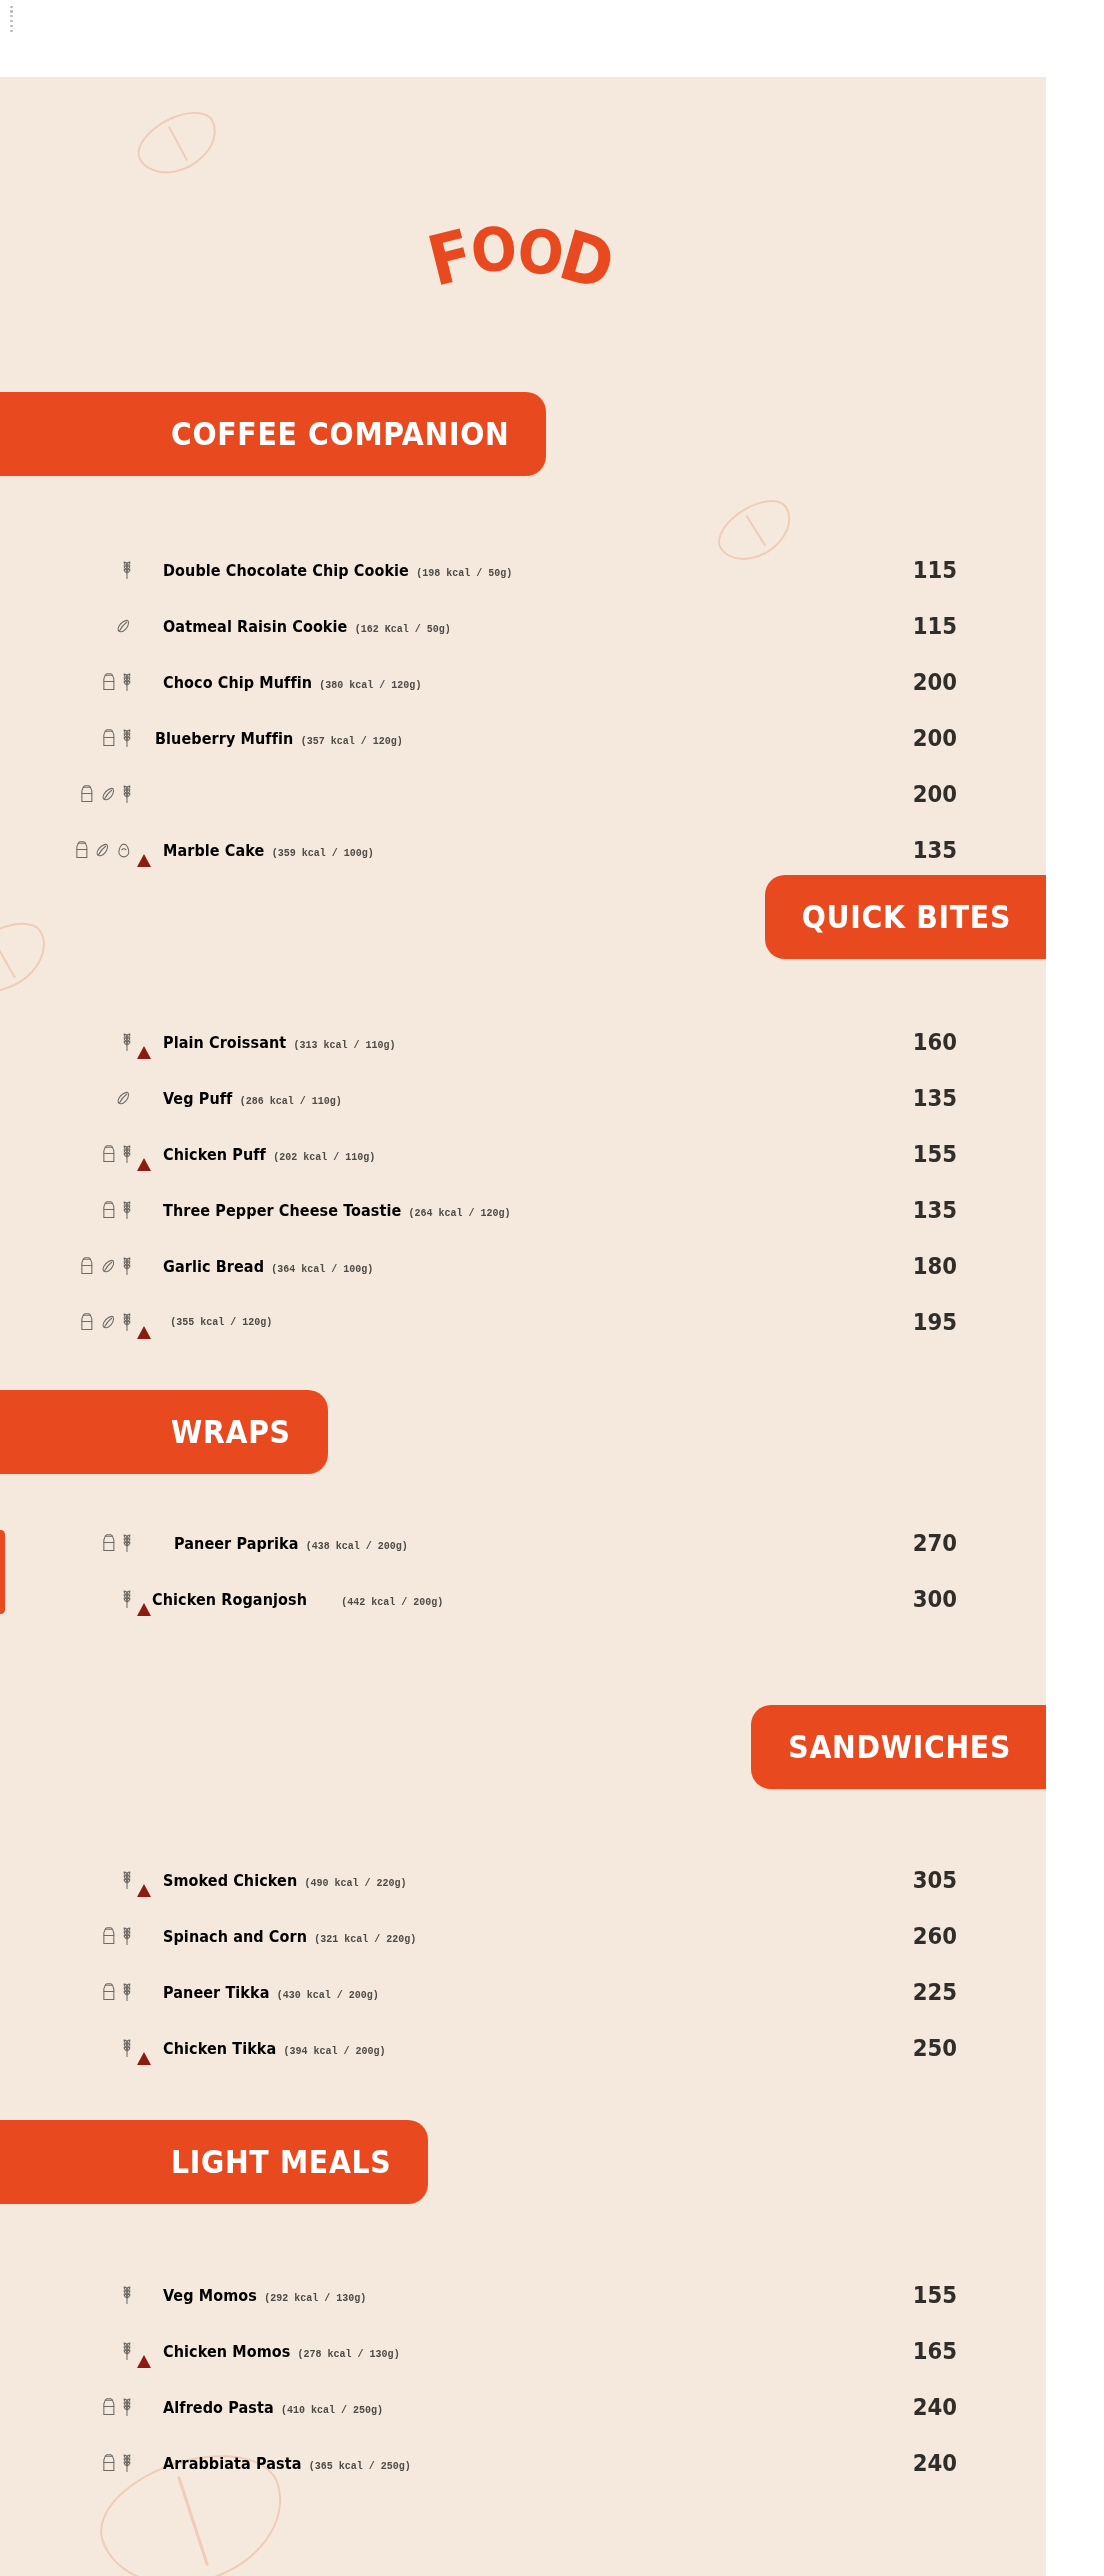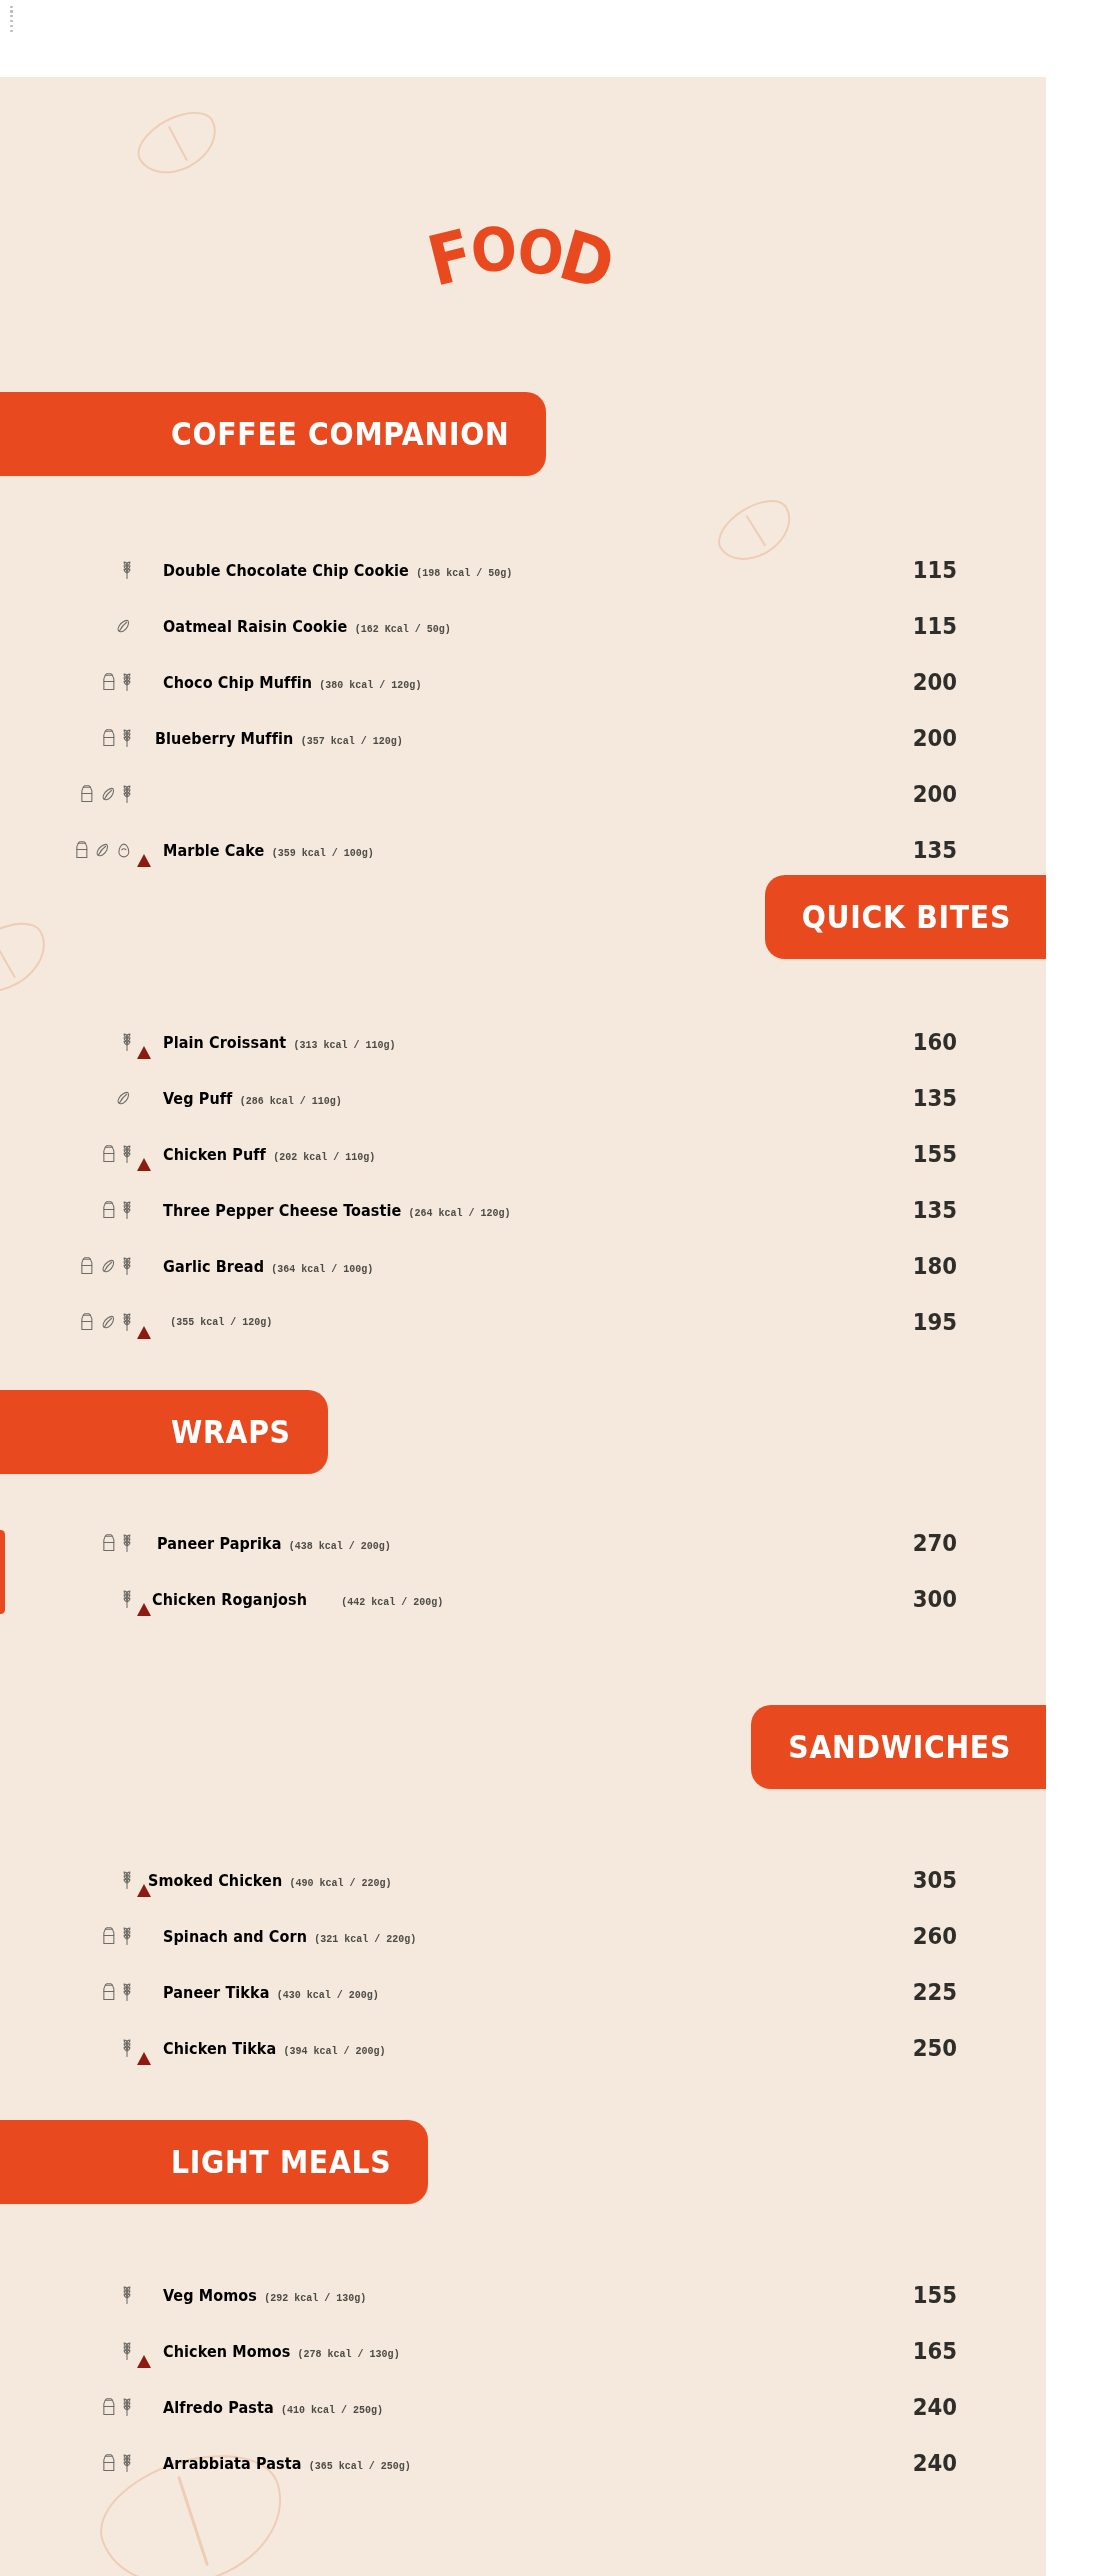--- a/index.html
+++ b/index.html
@@ -599,21 +599,21 @@
                 <path stroke="#4a4a48" stroke-width="1.5" fill="none" stroke-linecap="round" d="M7 26V6"></path>
                 <path stroke="#4a4a48" stroke-width="1.5" fill="none" stroke-linecap="round" d="M7 8c-3-1-4-3-4-5 2 0 4 1 4 3"></path>
                 <path stroke="#4a4a48" stroke-width="1.5" fill="none" stroke-linecap="round" d="M7 8c3-1 4-3 4-5-2 0-4 1-4 3"></path>
                 <path stroke="#4a4a48" stroke-width="1.5" fill="none" stroke-linecap="round" d="M7 13c-3-1-4-3-4-5 2 0 4 1 4 3"></path>
                 <path stroke="#4a4a48" stroke-width="1.5" fill="none" stroke-linecap="round" d="M7 13c3-1 4-3 4-5-2 0-4 1-4 3"></path>
                 <path stroke="#4a4a48" stroke-width="1.5" fill="none" stroke-linecap="round" d="M7 18c-3-1-4-3-4-5 2 0 4 1 4 3"></path>
                 <path stroke="#4a4a48" stroke-width="1.5" fill="none" stroke-linecap="round" d="M7 18c3-1 4-3 4-5-2 0-4 1-4 3"></path>
               </svg>
             </span>
           </div>
-          <div class="nameblock" style="left: 157px;">
+          <div class="nameblock" style="left: 174px;">
             <span class="iname">Paneer Paprika</span>
             <span class="kcal">(438 kcal / 200g)</span>
           </div>
           <div class="price">270</div>
           <span class="diet" style="position: absolute; left: 137px; top: 20px;"><span class="sq"></span></span>
         </div>
         <div class="row">
           <div class="icon-group" style="right: 914px;">
             <span class="ic">
               <svg width="10" height="20" viewBox="0 0 14 28">
@@ -646,21 +646,21 @@
                 <path stroke="#4a4a48" stroke-width="1.5" fill="none" stroke-linecap="round" d="M7 26V6"></path>
                 <path stroke="#4a4a48" stroke-width="1.5" fill="none" stroke-linecap="round" d="M7 8c-3-1-4-3-4-5 2 0 4 1 4 3"></path>
                 <path stroke="#4a4a48" stroke-width="1.5" fill="none" stroke-linecap="round" d="M7 8c3-1 4-3 4-5-2 0-4 1-4 3"></path>
                 <path stroke="#4a4a48" stroke-width="1.5" fill="none" stroke-linecap="round" d="M7 13c-3-1-4-3-4-5 2 0 4 1 4 3"></path>
                 <path stroke="#4a4a48" stroke-width="1.5" fill="none" stroke-linecap="round" d="M7 13c3-1 4-3 4-5-2 0-4 1-4 3"></path>
                 <path stroke="#4a4a48" stroke-width="1.5" fill="none" stroke-linecap="round" d="M7 18c-3-1-4-3-4-5 2 0 4 1 4 3"></path>
                 <path stroke="#4a4a48" stroke-width="1.5" fill="none" stroke-linecap="round" d="M7 18c3-1 4-3 4-5-2 0-4 1-4 3"></path>
               </svg>
             </span>
           </div>
-          <div class="nameblock" style="left: 148px;">
+          <div class="nameblock" style="left: 163px;">
             <span class="iname">Smoked Chicken</span>
             <span class="kcal">(490 kcal / 220g)</span>
           </div>
           <div class="price">305</div>
           <span class="diet" style="position: absolute; left: 137px; top: 20px;"><span class="tri"></span></span>
         </div>
         <div class="row">
           <div class="icon-group" style="right: 914px;">
             <span class="ic">
               <svg width="15.7" height="18.6" viewBox="0 0 22 26">

